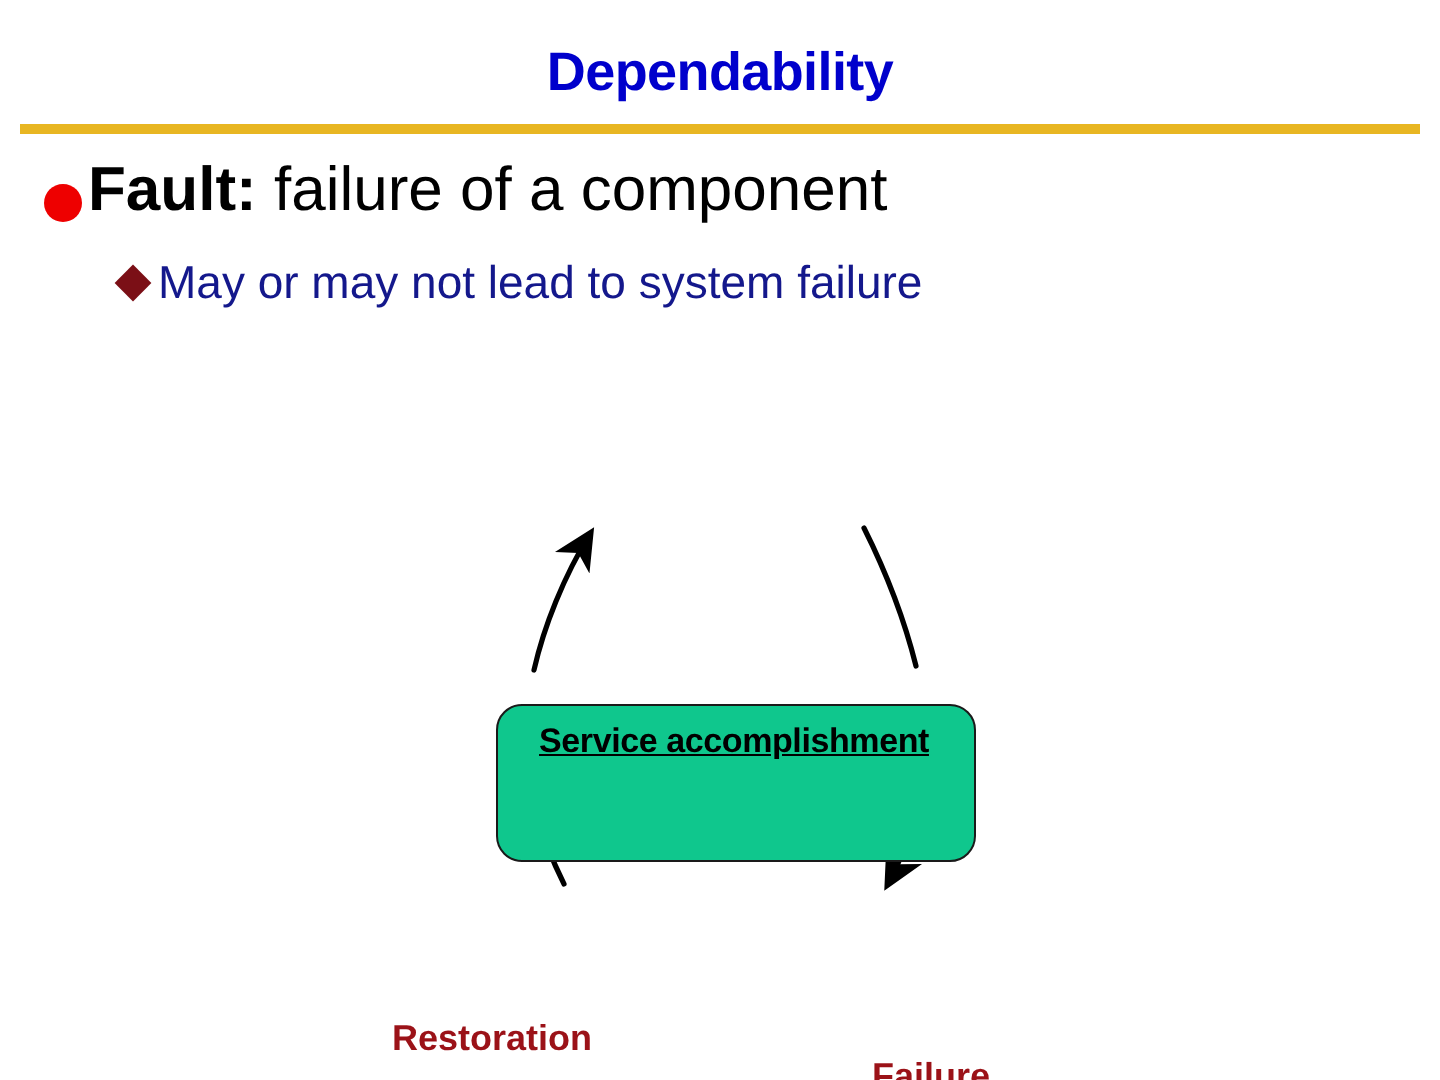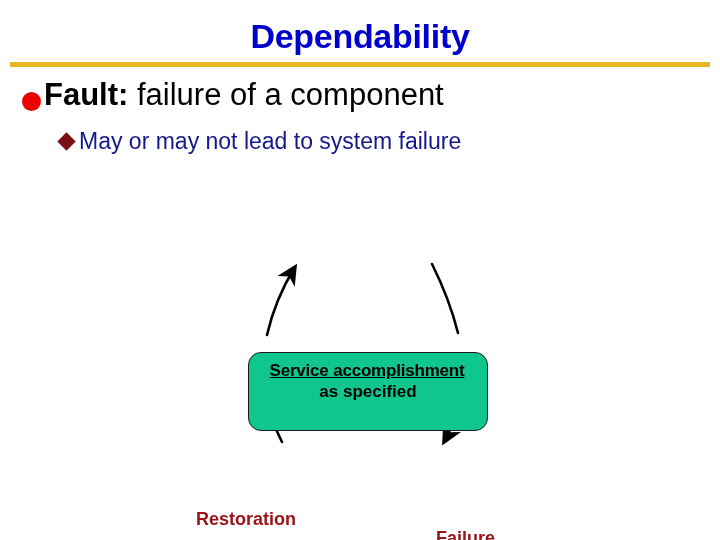--- a/index.html
+++ b/index.html
@@ -21,21 +21,21 @@
     height: 540px;
   }
 
   
   .slide-title {
     position: absolute;
     left: 0;
     top: 16px;
     width: 720px;
     text-align: center;
-    font-size: 34px;
+    font-size: 27px;
     font-weight: bold;
     color: #0000CC;
     letter-spacing: -0.3px;
     line-height: 40px;
     white-space: nowrap;
   }
 
   .title-rule {
     position: absolute;
     left: 10px;
@@ -191,21 +191,20 @@
 
       <path d="M 282,272 C 271,250 262,222 266,200" fill="none" stroke="#000000" stroke-width="2.6" stroke-linecap="round"></path>
       <path d="M 267,165 C 272,143 282,118 295,97" fill="none" stroke="#000000" stroke-width="2.6" stroke-linecap="round" marker-end="url(#arrowUp)"></path>
 
       <path d="M 432,94 C 444,118 453,143 458,163" fill="none" stroke="#000000" stroke-width="2.6" stroke-linecap="round"></path>
       <path d="M 460,199 C 463,222 456,250 444,272" fill="none" stroke="#000000" stroke-width="2.6" stroke-linecap="round" marker-end="url(#arrowDown)"></path>
     </svg>
 
     <div class="state-box" id="box-accomplishment">
       <span class="head">Service accomplishment</span>
-      <span class="sub">as specified</span>
     </div>
 
     <div class="edge-label" id="label-restoration">Restoration</div>
 
     <div class="edge-label" id="label-failure">Failure</div>
 
   </div>
 </div>
 
 </body></html>

